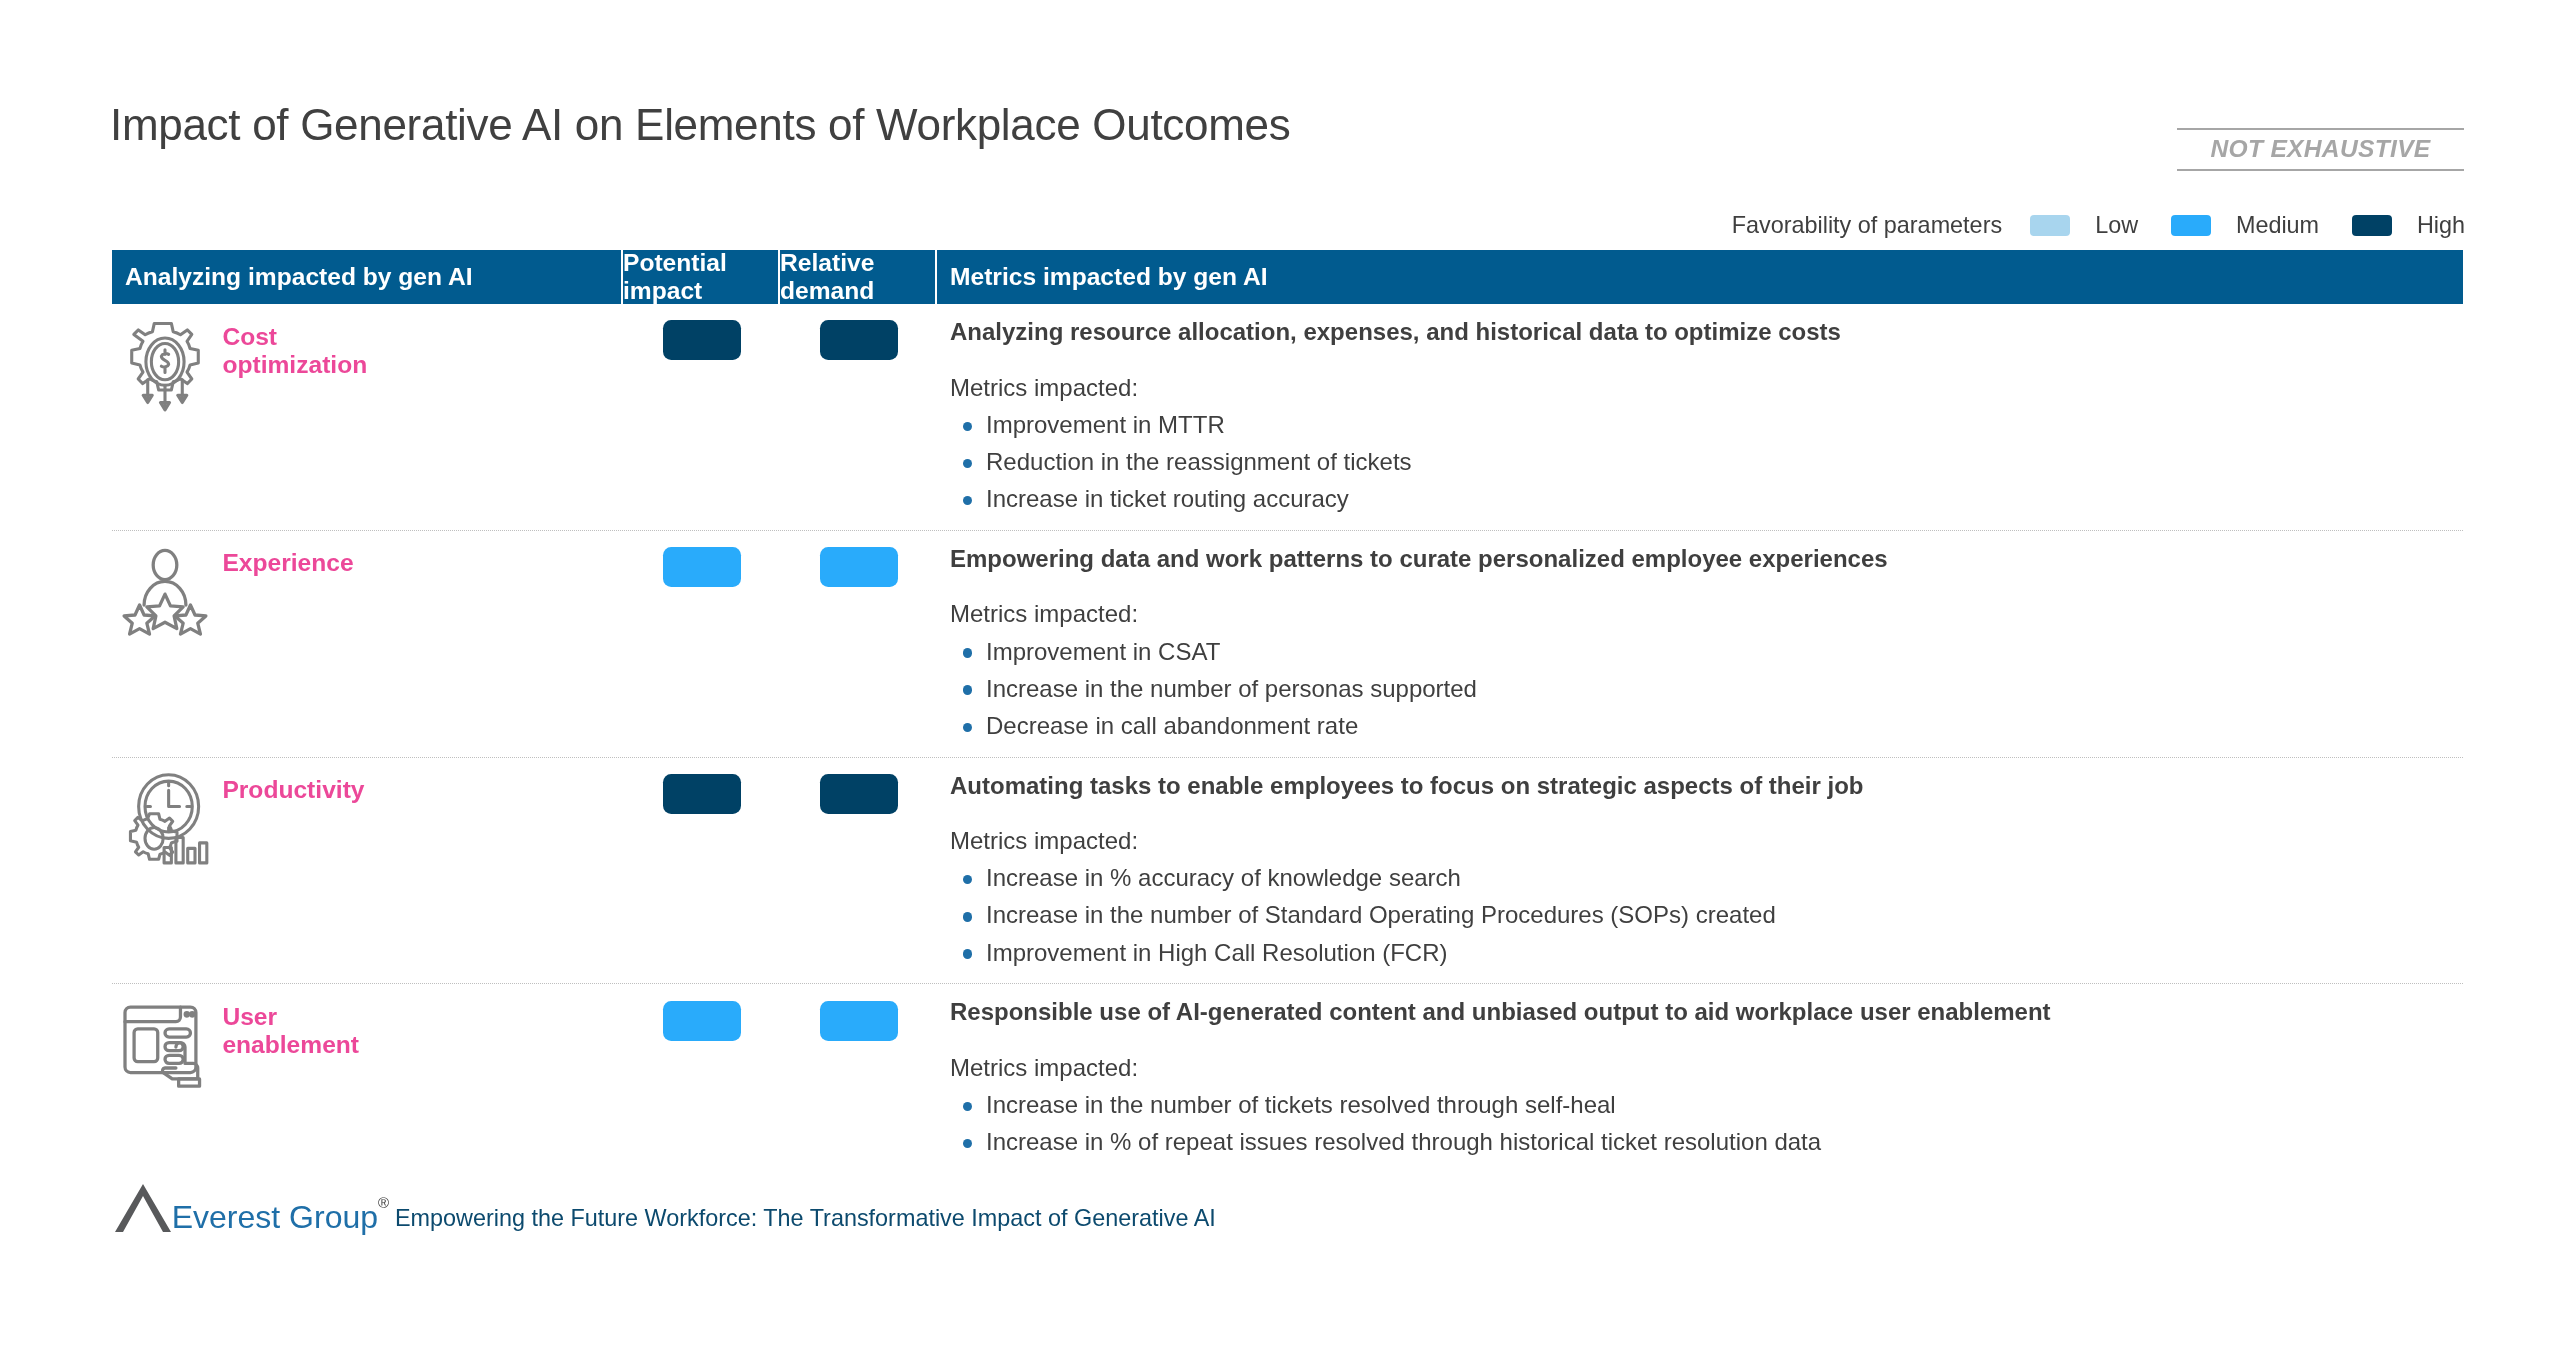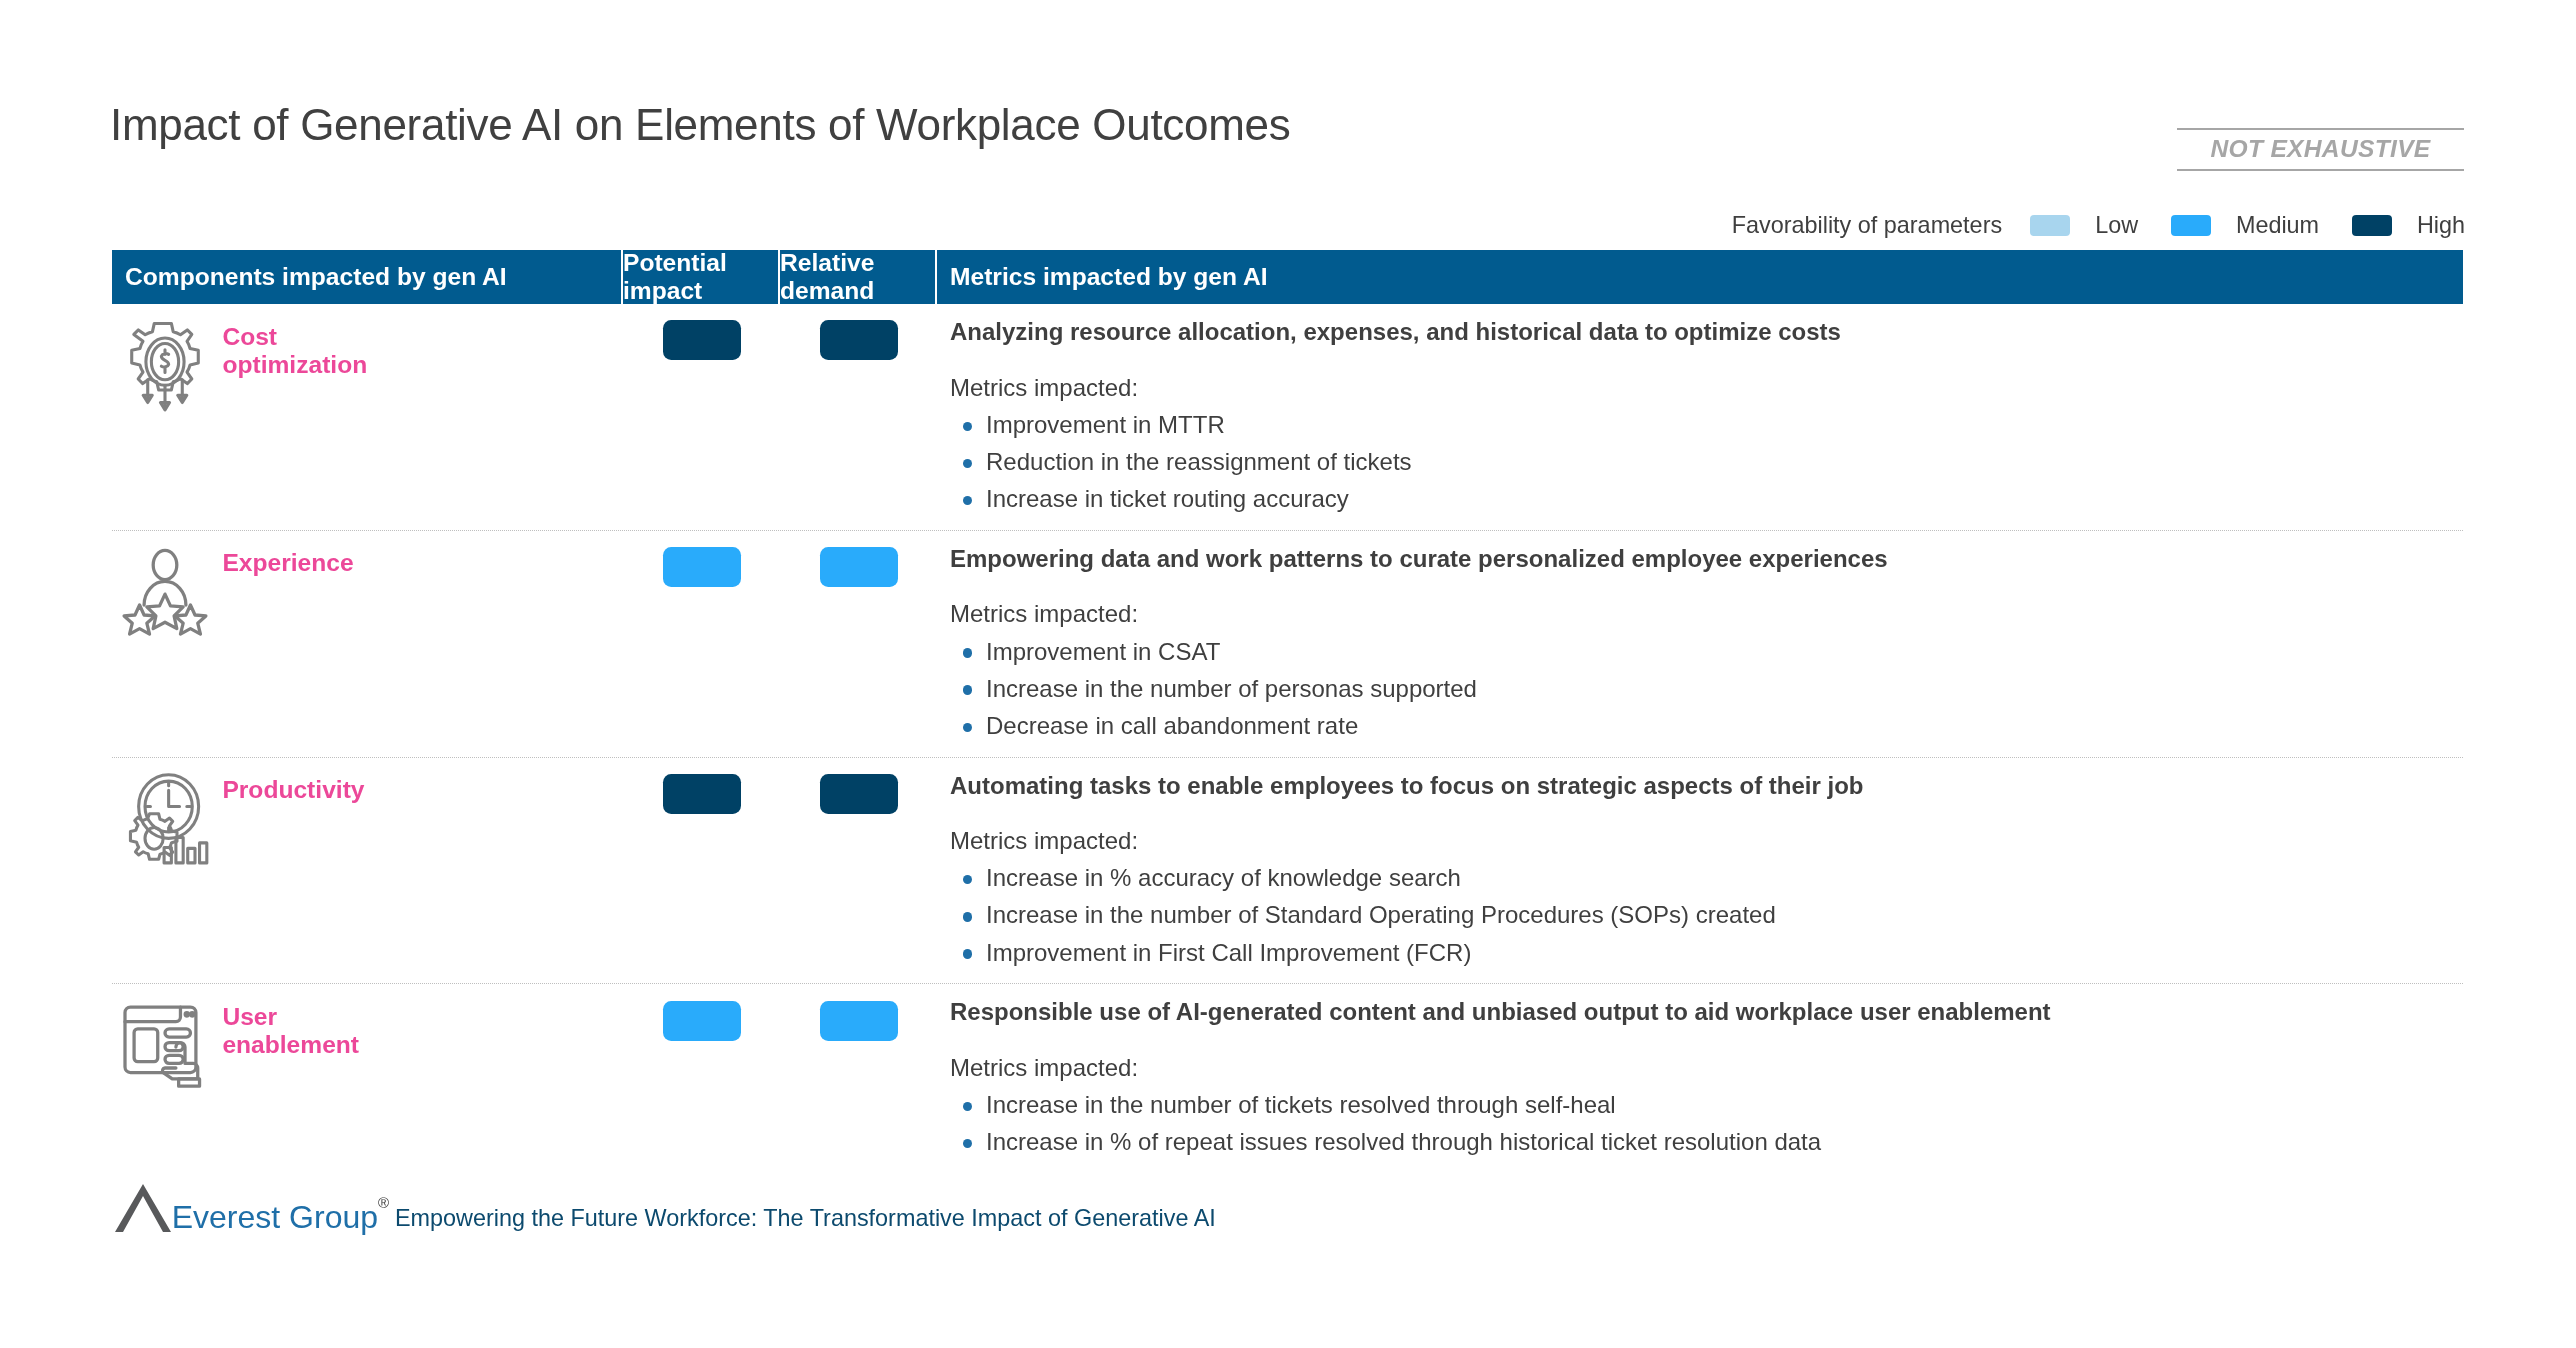--- a/index.html
+++ b/index.html
@@ -225,21 +225,21 @@
   <span class="legend-swatch med" style="background:#29ABFB"></span>
   <span class="legend-label">Medium</span>
 
   <span class="legend-swatch high" style="background:#004165"></span>
   <span class="legend-label last">High</span>
 </div>
 
 <div class="table">
 
   <div class="thead">
-    <div class="th c0">Components impacted by gen AI</div>
+    <div class="th c0">Analyzing impacted by gen AI</div>
     <div class="th c1">Potential impact</div>
     <div class="th c2">Relative demand</div>
     <div class="th c3">Metrics impacted by gen AI</div>
   </div>
 
   <div class="trow">
     <div class="cell c0">
       <div class="comp-icon">
         <svg viewBox="0 0 100 110" fill="none" stroke="#808080" stroke-width="3.4" stroke-linejoin="round" stroke-linecap="round">
           <path d="M50 6 l7 0 2 9 a28 28 0 0 1 8 3.4 l7.5-5.3 5 5 -5.3 7.5 a28 28 0 0 1 3.4 8 l9 2 0 7 0 7 -9 2 a28 28 0 0 1-3.4 8 l5.3 7.5 -5 5 -7.5-5.3 a28 28 0 0 1-8 3.4 l-2 9 -7 0 -7 0 -2-9 a28 28 0 0 1-8-3.4 l-7.5 5.3 -5-5 5.3-7.5 a28 28 0 0 1-3.4-8 l-9-2 0-7 0-7 9-2 a28 28 0 0 1 3.4-8 L15.7 18.1 l5-5 7.5 5.3 a28 28 0 0 1 8-3.4 l2-9 z"></path>
@@ -323,21 +323,21 @@
     </div>
     <div class="cell c2">
       <div class="pill high"></div>
     </div>
     <div class="cell c3">
       <div class="metric-head">Automating tasks to enable employees to focus on strategic aspects of their job</div>
       <div class="metric-sub">Metrics impacted:</div>
       <ul class="metric-list">
         <li>Increase in % accuracy of knowledge search</li>
         <li>Increase in the number of Standard Operating Procedures (SOPs) created</li>
-        <li>Improvement in First Call Improvement (FCR)</li>
+        <li>Improvement in High Call Resolution (FCR)</li>
       </ul>
     </div>
   </div>
 
   <div class="trow">
     <div class="cell c0">
       <div class="comp-icon">
         <svg viewBox="0 0 100 110" fill="none" stroke="#808080" stroke-width="3.6" stroke-linejoin="round" stroke-linecap="round">
           <rect x="6" y="10" width="78" height="72" rx="6"></rect>
           <path d="M6 26 l56 0 a5 5 0 0 0 5-5 L67 10"></path>

